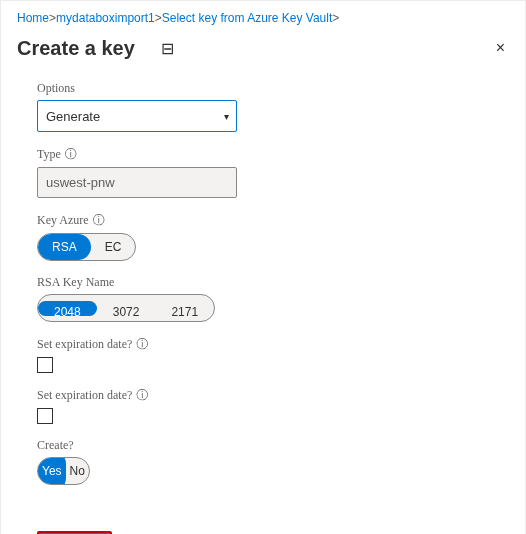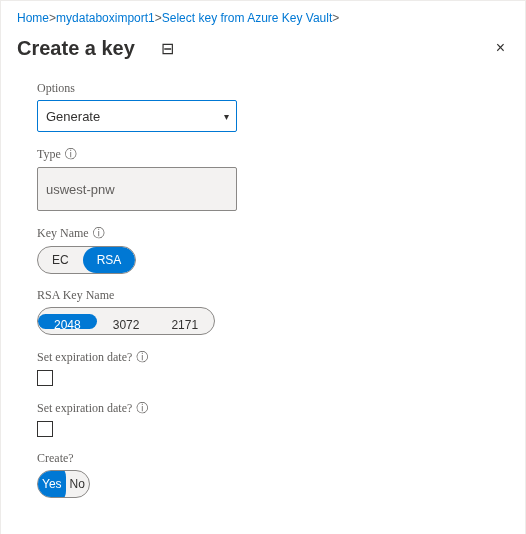--- a/index.html
+++ b/index.html
@@ -80,21 +80,21 @@
       gap: 4px;
       font-family: Liberation Serif, serif;
     }
     .form-label .info-icon {
       color: #605e5c;
       font-size: 12px;
       cursor: pointer;
     }
     .form-input {
       width: 200px;
-      height: 44px;
+      height: 31px;
       border: 1px solid #8a8886;
       border-radius: 2px;
       padding: 4px 8px;
       font-size: 13px;
       color: #605e5c;
       background: #f3f2f1;
       outline: none;
     }
     .select-wrapper {
       position: relative;
@@ -268,26 +268,26 @@
     <div class="form-group">
       <div class="form-label">
         <span>Type</span>
         <span class="info-icon">ⓘ</span>
       </div>
       <input class="form-input" type="text" value="uswest-pnw" placeholder="uswest-pnw" style="">
     </div>
 
     <div class="form-group">
       <div class="form-label">
-        <span>Key Name</span>
+        <span>Key Azure</span>
         <span class="info-icon">ⓘ</span>
       </div>
       <div class="toggle-group">
+        <button class="toggle-btn active">RSA</button>
         <button class="toggle-btn">EC</button>
-        <button class="toggle-btn active">RSA</button>
       </div>
     </div>
 
     <div class="form-group">
       <div class="form-label">
         <span>RSA Key Name</span>
       </div>
       <div class="size-toggle-group">
         <button class="size-btn active">2048</button>
         <button class="size-btn">3072</button>

